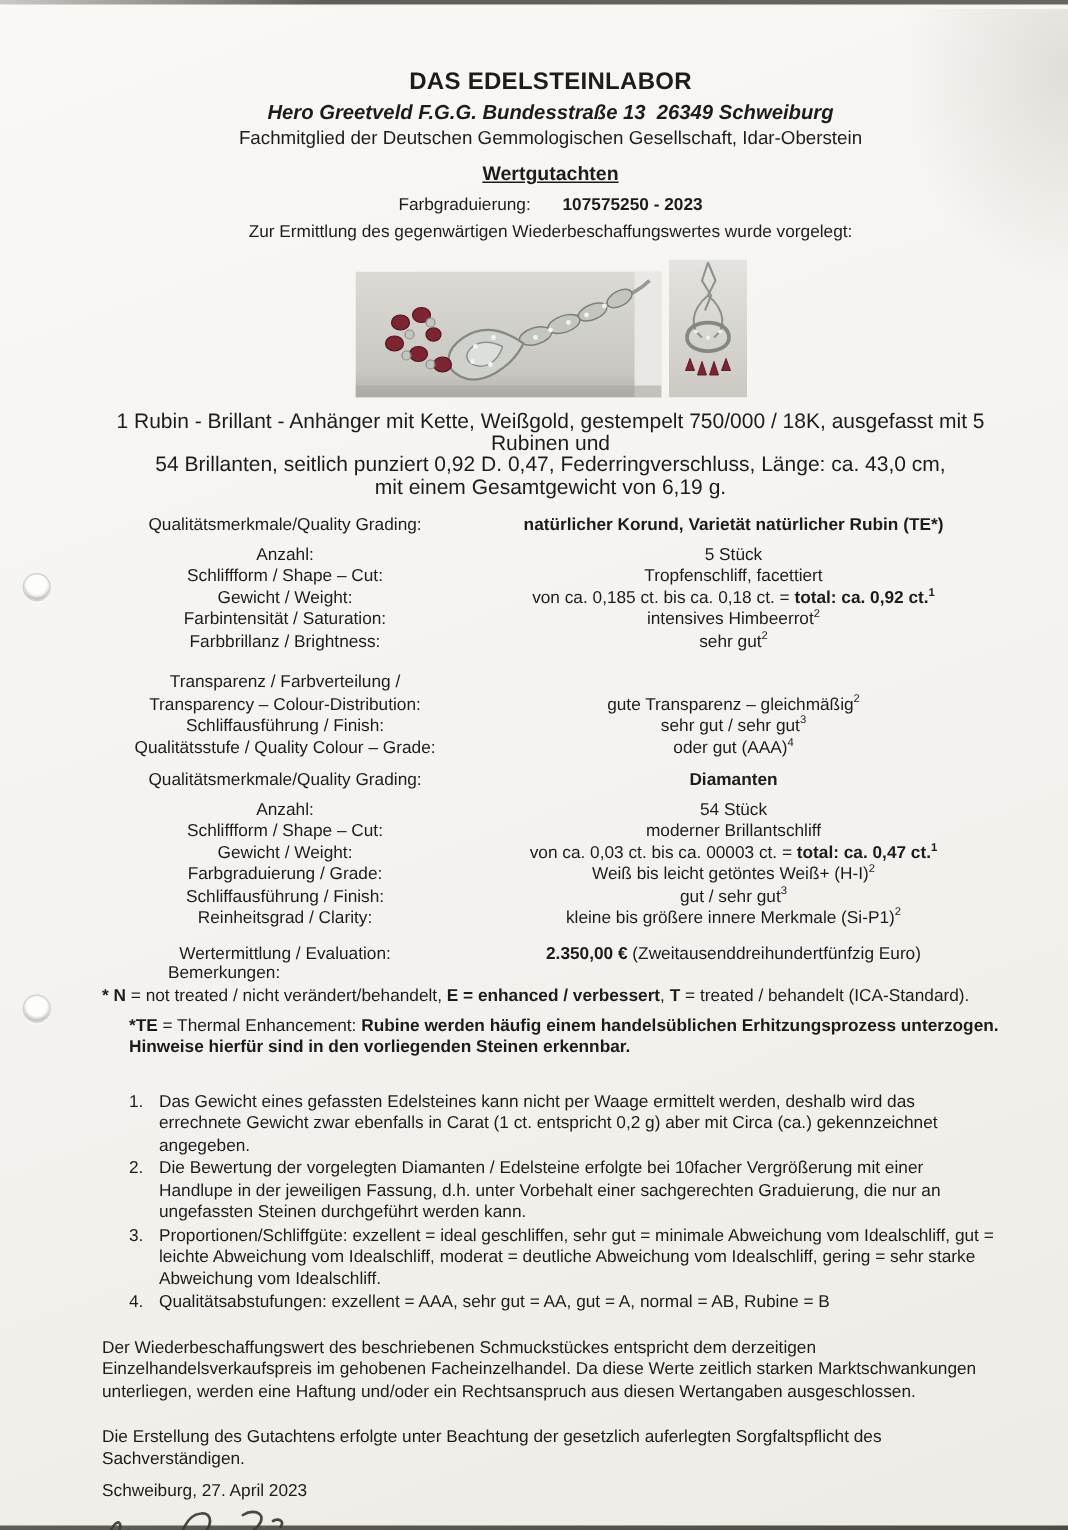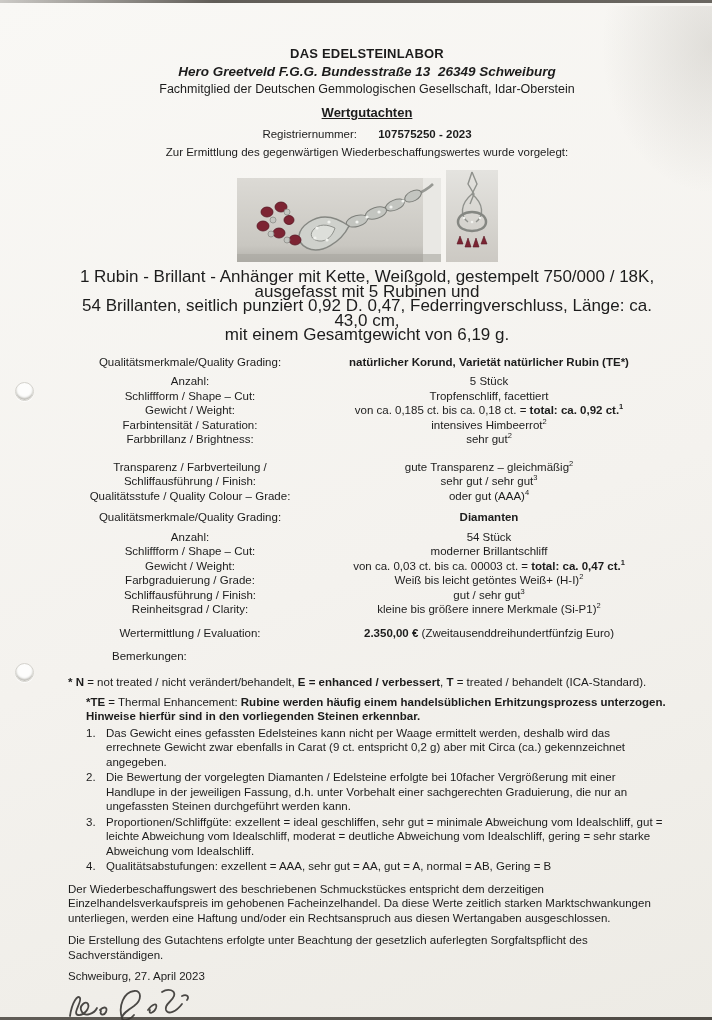--- a/index.html
+++ b/index.html
@@ -22,55 +22,55 @@
     background:#fdfdfc;border:1px solid #d4d2cc;
     box-shadow:inset 0 -2px 2px rgba(140,138,130,.55), 0 1px 1px rgba(255,255,255,.8);}
   .hole-1{top:382px;} .hole-2{top:663px;}
 
   .page{position:relative;padding:46px 46px 0 68px;box-sizing:border-box;height:100%;}
   .b{font-weight:bold;}
   sup{font-size:7.5px;line-height:0;vertical-align:super;}
 
   
   .center{text-align:center;}
-  .lab-name{font-size:13px;font-weight:bold;letter-spacing:.2px;margin:0 0 3px 0;}
+  .lab-name{font-size:16px;font-weight:bold;letter-spacing:.2px;margin:0 0 3px 0;}
   .addr{font-size:13.5px;font-weight:bold;margin:0 0 3px 0;white-space:pre-wrap;font-style:italic;}
   .membership{font-size:12.5px;margin:0 0 9px 0;}
   .doc-type{font-size:13px;font-weight:bold;text-decoration:underline;margin:0 0 8px 0;}
   .registry{font-size:11.5px;margin:0 0 6px 0;}
   .registry .num{font-weight:bold;}
   .purpose{font-size:11.5px;margin:0 0 12px 0;}
 
   
   .photo-row{display:flex;justify-content:center;align-items:flex-end;gap:5px;margin:0 0 8px 0;}
   .photo{display:block;}
 
   
-  .description{font-size:17px;line-height:14.5px;margin:3px 0 12px 0;}
+  .description{font-size:14px;line-height:14.5px;margin:3px 0 12px 0;}
 
   
   .grading{font-size:11.5px;line-height:14.5px;text-align:center;}
   .grow{display:flex;}
   .grow.head{margin-bottom:5px;}
   .grow.end{align-items:flex-end;margin-top:13px;}
   .glabel{width:244px;flex:none;}
   .gvalue{flex:1;}
   .section{margin-bottom:7px;}
-  .valuation{margin-top:9px;margin-bottom:10px;}
-
-  
-  .remarks-heading{font-size:11.5px;margin:0 0 13px 0;padding-left:44px;}
+  .valuation{margin-top:9px;}
+
+  
+  .remarks-heading{font-size:11.5px;margin:0 0 2px 0;padding-left:44px;}
   .note{font-size:11.5px;line-height:14.5px;margin:0 0 5px 0;}
-  .note-te{margin-left:18px;max-width:600px;margin-bottom:2px;}
+  .note-te{margin-left:18px;max-width:600px;margin-bottom:22px;}
   .num-list{margin:0 0 8px 0;}
   .num-item{display:flex;font-size:11.5px;line-height:14.5px;margin-bottom:1px;}
   .num{width:20px;flex:none;margin-left:18px;}
   .ntxt{flex:1;max-width:576px;}
 
-  .para{font-size:11.5px;line-height:14.5px;max-width:600px;margin:0 0 8px 0;}
+  .para{font-size:11.5px;line-height:14.5px;max-width:600px;margin:16px 0 8px 0;}
   .dateline{font-size:11.5px;margin:2px 0 0 0;}
 
   
   .signature-svg{display:block;margin:2px 0 -9px -4px;}
   .sig-block{font-size:11.5px;line-height:14.5px;}
 </style>
 </head>
 <body>
 
 <div class="scan-edge-top"></div>
@@ -78,21 +78,21 @@
 <div class="punch-hole hole-1"></div>
 <div class="punch-hole hole-2"></div>
 
 <div class="page">
 
   <div class="center">
     <div class="lab-name">DAS EDELSTEINLABOR</div>
     <div class="addr">Hero Greetveld F.G.G. Bundesstraße 13  26349 Schweiburg</div>
     <div class="membership">Fachmitglied der Deutschen Gemmologischen Gesellschaft, Idar-Oberstein</div>
     <div class="doc-type">Wertgutachten</div>
-    <div class="registry"><span>Registriernummer: </span><span class="num">107575250 - 2023</span></div>
+    <div class="registry"><span>Farbgraduierung: </span><span class="num">107575250 - 2023</span></div>
     <div class="purpose">Zur Ermittlung des gegenwärtigen Wiederbeschaffungswertes wurde vorgelegt:</div>
   </div>
 
   <div class="photo-row">
     <svg class="photo" width="204" height="84" viewBox="0 0 204 84" xmlns="http://www.w3.org/2000/svg">
       <defs>
         <linearGradient id="bgL" x1="0" y1="0" x2="0" y2="1">
           <stop offset="0" stop-color="#dcdad5"></stop>
             <stop offset="0.8" stop-color="#c9c7c1"></stop>
             <stop offset="1" stop-color="#b3b1ab"></stop>
@@ -212,20 +212,21 @@
       </div>
       <div class="grow">
         <div class="glabel">
           <div>Farbbrillanz / Brightness:</div>
         </div>
         <div class="gvalue"><span>sehr gut</span><sup>2</sup></div>
       </div>
       <div class="grow end">
         <div class="glabel">
           <div>Transparenz / Farbverteilung /</div>
+          <div>Transparency – Colour-Distribution:</div>
         </div>
         <div class="gvalue"><span>gute Transparenz – gleichmäßig</span><sup>2</sup></div>
       </div>
       <div class="grow">
         <div class="glabel">
           <div>Schliffausführung / Finish:</div>
         </div>
         <div class="gvalue"><span>sehr gut / sehr gut</span><sup>3</sup></div>
       </div>
       <div class="grow">
@@ -289,33 +290,33 @@
         <div class="gvalue"><span class="b">2.350,00 € </span><span>(Zweitausenddreihundertfünfzig Euro)</span></div>
       </div>
     </div>
 
   <div class="remarks-heading">Bemerkungen:</div>
   <div class="note"><span class="b">* N</span><span> = not treated / nicht verändert/behandelt, </span><span class="b">E = enhanced / verbessert</span><span>, </span><span class="b">T</span><span> = treated / behandelt (ICA-Standard).</span></div>
   <div class="note note-te"><span class="b">*TE</span><span> = Thermal Enhancement: </span><span class="b">Rubine werden häufig einem handelsüblichen Erhitzungsprozess unterzogen. Hinweise hierfür sind in den vorliegenden Steinen erkennbar.</span></div>
   <div class="num-list">
       <div class="num-item">
         <div class="num">1.</div>
-        <div class="ntxt">Das Gewicht eines gefassten Edelsteines kann nicht per Waage ermittelt werden, deshalb wird das errechnete Gewicht zwar ebenfalls in Carat (9 ct. entspricht 0,2 g) aber mit Circa (ca.) gekennzeichnet angegeben.</div>
+        <div class="ntxt">Das Gewicht eines gefassten Edelsteines kann nicht per Waage ermittelt werden, deshalb wird das errechnete Gewicht zwar ebenfalls in Carat (1 ct. entspricht 0,2 g) aber mit Circa (ca.) gekennzeichnet angegeben.</div>
       </div>
       <div class="num-item">
         <div class="num">2.</div>
         <div class="ntxt">Die Bewertung der vorgelegten Diamanten / Edelsteine erfolgte bei 10facher Vergrößerung mit einer Handlupe in der jeweiligen Fassung, d.h. unter Vorbehalt einer sachgerechten Graduierung, die nur an ungefassten Steinen durchgeführt werden kann.</div>
       </div>
       <div class="num-item">
         <div class="num">3.</div>
         <div class="ntxt">Proportionen/Schliffgüte: exzellent = ideal geschliffen, sehr gut = minimale Abweichung vom Idealschliff, gut = leichte Abweichung vom Idealschliff, moderat = deutliche Abweichung vom Idealschliff, gering = sehr starke Abweichung vom Idealschliff.</div>
       </div>
       <div class="num-item">
         <div class="num">4.</div>
-        <div class="ntxt">Qualitätsabstufungen: exzellent = AAA, sehr gut = AA, gut = A, normal = AB, Gering = B</div>
+        <div class="ntxt">Qualitätsabstufungen: exzellent = AAA, sehr gut = AA, gut = A, normal = AB, Rubine = B</div>
       </div>
     </div>
 
   <div class="para">Der Wiederbeschaffungswert des beschriebenen Schmuckstückes entspricht dem derzeitigen Einzelhandelsverkaufspreis im gehobenen Facheinzelhandel. Da diese Werte zeitlich starken Marktschwankungen unterliegen, werden eine Haftung und/oder ein Rechtsanspruch aus diesen Wertangaben ausgeschlossen.</div>
   <div class="para">Die Erstellung des Gutachtens erfolgte unter Beachtung der gesetzlich auferlegten Sorgfaltspflicht des Sachverständigen.</div>
   <div class="dateline">Schweiburg, 27. April 2023</div>
 
   <svg class="signature-svg" width="130" height="44" viewBox="0 0 130 44" xmlns="http://www.w3.org/2000/svg">
     <g stroke="#34322f" stroke-width="1.8" fill="none" stroke-linecap="round" opacity="0.88">
       <path d="M6,32 C8,18 14,10 16,14 C18,18 8,30 14,31 C20,32 26,24 24,20 C22,16 14,22 18,28 C21,33 30,30 33,24"></path>

